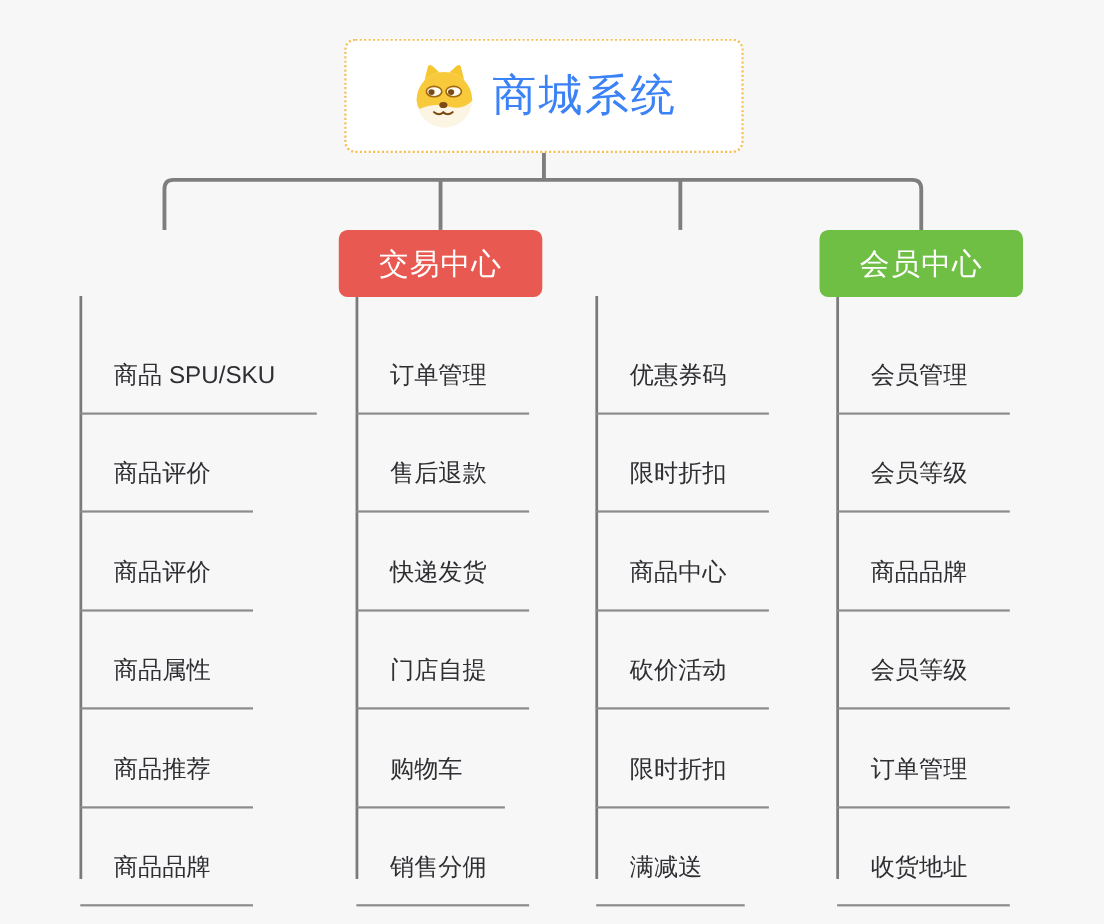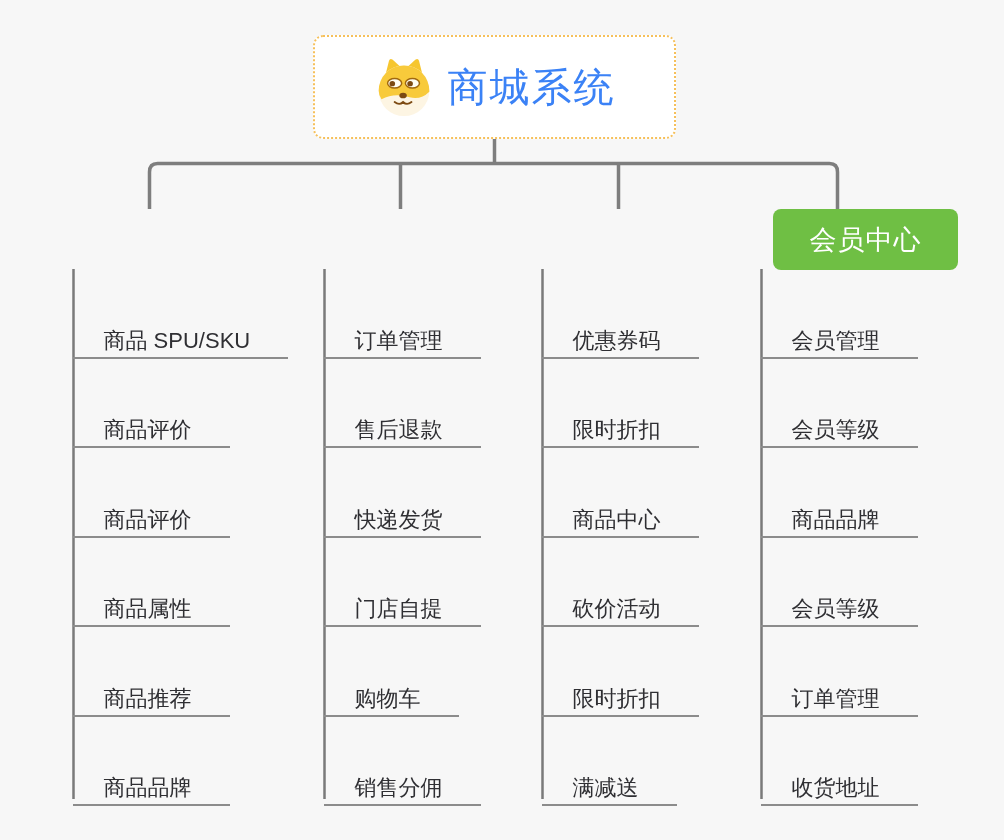--- a/index.html
+++ b/index.html
@@ -55,21 +55,21 @@
   .branch-0{left:57px;}
   .branch-1{left:308px;}
   .branch-2{left:526px;}
   .branch-3{left:745px;}
   
   .leaf-item{
     position:absolute;
     height:42px;
     box-sizing:content-box;
     display:flex;align-items:flex-end;
-    padding:0 38px 4px 31px;
+    padding:0 38px 22px 31px;
     border-bottom:2px solid #8c8c8c;
     font-size:22px;
     color:#2f2f33;
     line-height:1.15;
     white-space:nowrap;
     z-index:1;
     cursor:pointer;
   }
   .col-0 .leaf-item{left:72.5px;}
   .col-1 .leaf-item{left:323.5px;}
@@ -117,21 +117,24 @@
       <ellipse cx="19.5" cy="28.5" rx="3" ry="2.8" fill="#7c4a12"></ellipse>
       <ellipse cx="38.5" cy="28.5" rx="3" ry="2.8" fill="#7c4a12"></ellipse>
 
       <ellipse cx="31" cy="41" rx="4" ry="3" fill="#7c4a12"></ellipse>
 
       <path d="M22,48 Q27,52 31,48 Q35,52 40,48" fill="none" stroke="#7c4a12" stroke-width="2" stroke-linecap="round"></path>
     </svg>
     <span class="root-title">商城系统</span>
   </div>
 
-  <div class="branch-node branch-3" style="background-color: rgb(111, 191, 68); margin-left: 28px;">
+  <div class="branch-node branch-1" style="background-color: rgb(232, 89, 81);">
+    <span>交易中心</span>
+  </div>
+  <div class="branch-node branch-3" style="background-color: rgb(111, 191, 68);">
     <span>会员中心</span>
   </div>
 
   <div class="col-0">
     <div class="leaf-item row-0">商品 SPU/SKU</div>
     <div class="leaf-item row-1">商品评价</div>
     <div class="leaf-item row-2">商品评价</div>
     <div class="leaf-item row-3">商品属性</div>
     <div class="leaf-item row-4">商品推荐</div>
     <div class="leaf-item row-5">商品品牌</div>

